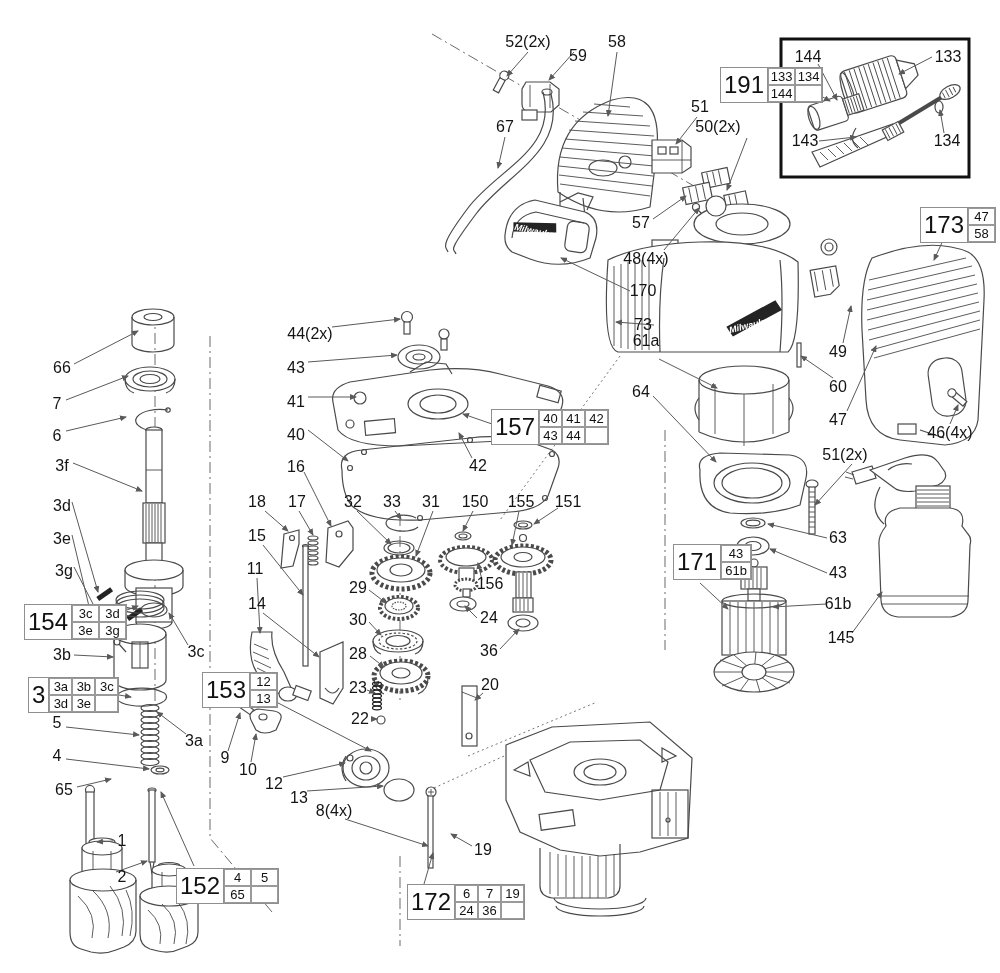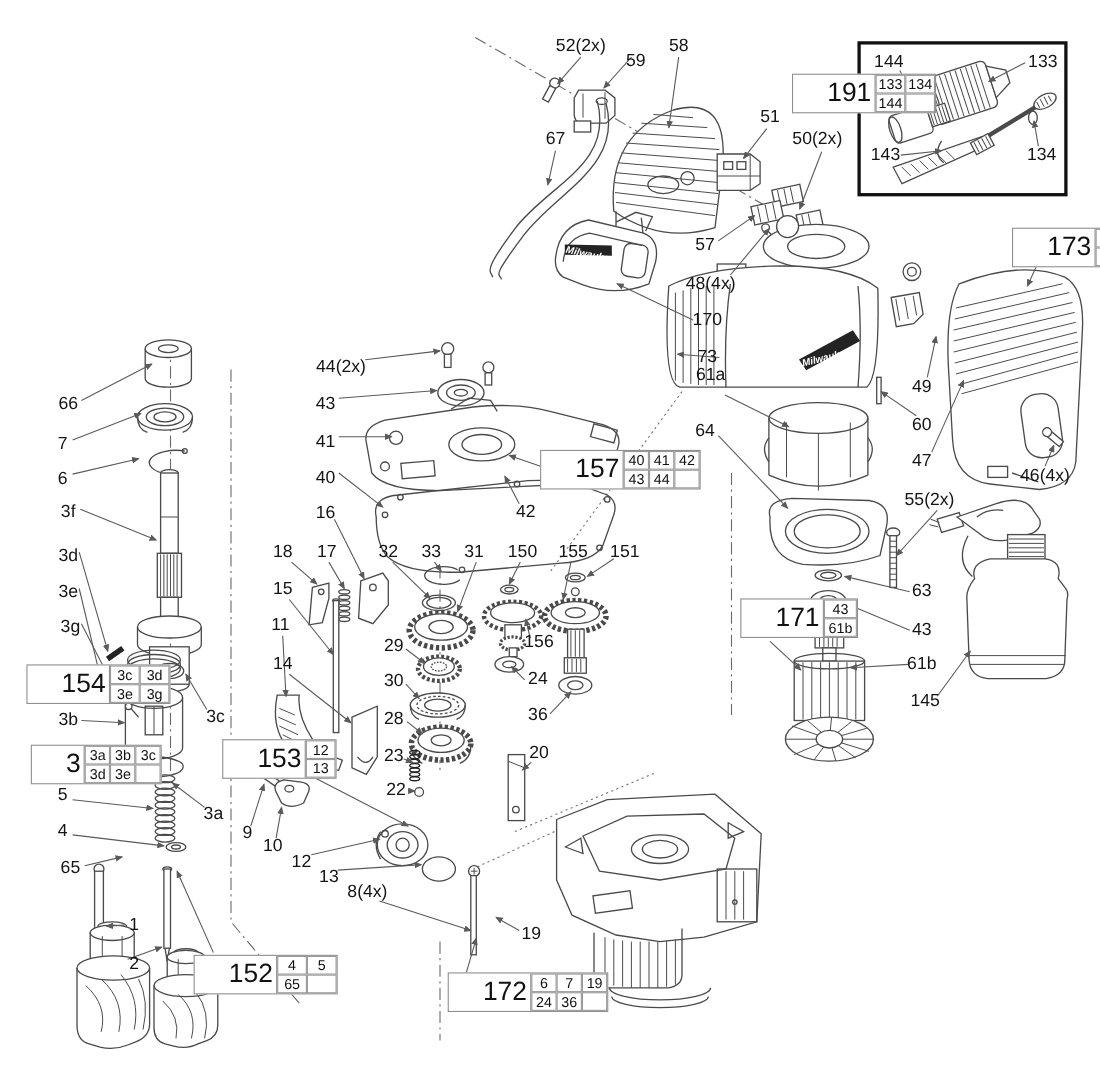--- a/index.html
+++ b/index.html
@@ -13,21 +13,21 @@
   .ln {stroke:#5a5a5a;stroke-width:1;fill:none;}
   .cl {stroke:#6a6a6a;stroke-width:1;fill:none;stroke-dasharray:11 4 2 4;}
   .dt {stroke:#777;stroke-width:1;fill:none;stroke-dasharray:2 3;}
   .teeth{fill:#fff;stroke:#4a4a4a;}
   .dark{fill:#232323;stroke:none;}
   .logo{font:italic bold 9px "Liberation Sans",sans-serif;fill:#2b2b2b;}
   
   .title{position:absolute;left:76px;top:44px;font-size:30px;font-weight:bold;color:#3f3f3f;}
   .pl{position:absolute;transform:translate(-50%,-50%);font-size:16px;color:#141414;white-space:nowrap;line-height:1;}
   
-  .rt{position:absolute;display:flex;align-items:stretch;background:#fff;border:1px solid #8f8f8f;padding-left:28px;}
+  .rt{position:absolute;display:flex;align-items:stretch;background:#fff;border:1px solid #8f8f8f;}
   .rt-big{display:flex;align-items:center;padding:0 3px;font-size:24px;color:#111;border-right:1px solid #8f8f8f;line-height:1;}
   .rt-grid{display:grid;}
   .g1{grid-template-columns:repeat(1,27px);}
   .g2{grid-template-columns:repeat(2,27px);}
   .g3{grid-template-columns:repeat(3,23px);}
   .rt-cell{height:15px;display:flex;align-items:center;justify-content:center;
            font-size:13px;color:#111;border:0.5px solid #9a9a9a;}
   
   .note{position:absolute;left:189px;top:431px;width:80px;height:57px;background:#fff;
         border:2px solid #1a1a1a;font-size:10px;line-height:1.15;padding:2px 3px;box-sizing:border-box;}
@@ -600,36 +600,36 @@
     <line class="ln" x1="253" y1="690" x2="371" y2="751" marker-end="url(#ah)"></line>
   </g>
 </svg>
 
 
 <span class="pl" style="left:528px;top:42px">52(2x)</span>
 <span class="pl" style="left:578px;top:56px">59</span>
 <span class="pl" style="left:617px;top:42px">58</span>
 <span class="pl" style="left:505px;top:127px">67</span>
 <span class="pl" style="left:700px;top:107px">51</span>
-<span class="pl" style="left:743px;top:127px">50(2x)</span>
+<span class="pl" style="left:718px;top:127px">50(2x)</span>
 <span class="pl" style="left:641px;top:223px">57</span>
 <span class="pl" style="left:646px;top:259px">48(4x)</span>
 <span class="pl" style="left:643px;top:291px">170</span>
 <span class="pl" style="left:643px;top:325px">73</span>
 <span class="pl" style="left:646px;top:341px">61a</span>
 <span class="pl" style="left:641px;top:392px">64</span>
 <span class="pl" style="left:808px;top:57px">144</span>
 <span class="pl" style="left:948px;top:57px">133</span>
 <span class="pl" style="left:805px;top:141px">143</span>
 <span class="pl" style="left:947px;top:141px">134</span>
 <span class="pl" style="left:838px;top:352px">49</span>
 <span class="pl" style="left:838px;top:387px">60</span>
 <span class="pl" style="left:838px;top:420px">47</span>
 <span class="pl" style="left:950px;top:433px">46(4x)</span>
-<span class="pl" style="left:845px;top:455px">55(2x)</span>
+<span class="pl" style="left:845px;top:455px">51(2x)</span>
 <span class="pl" style="left:838px;top:538px">63</span>
 <span class="pl" style="left:838px;top:573px">43</span>
 <span class="pl" style="left:838px;top:604px">61b</span>
 <span class="pl" style="left:841px;top:638px">145</span>
 <span class="pl" style="left:62px;top:368px">66</span>
 <span class="pl" style="left:57px;top:404px">7</span>
 <span class="pl" style="left:57px;top:436px">6</span>
 <span class="pl" style="left:62px;top:466px">3f</span>
 <span class="pl" style="left:62px;top:506px">3d</span>
 <span class="pl" style="left:62px;top:539px">3e</span>

